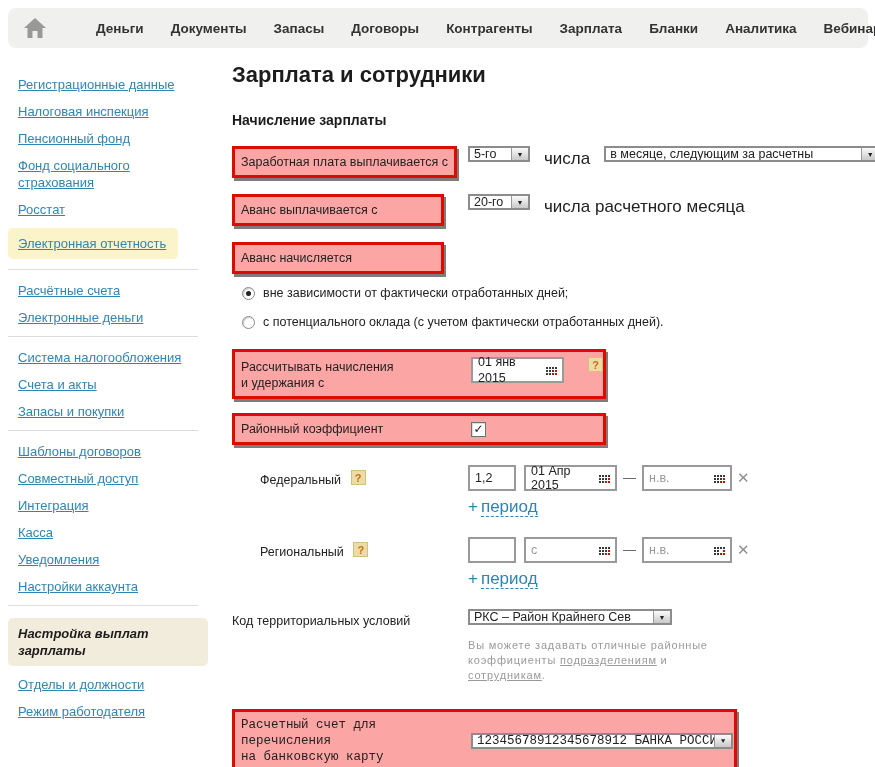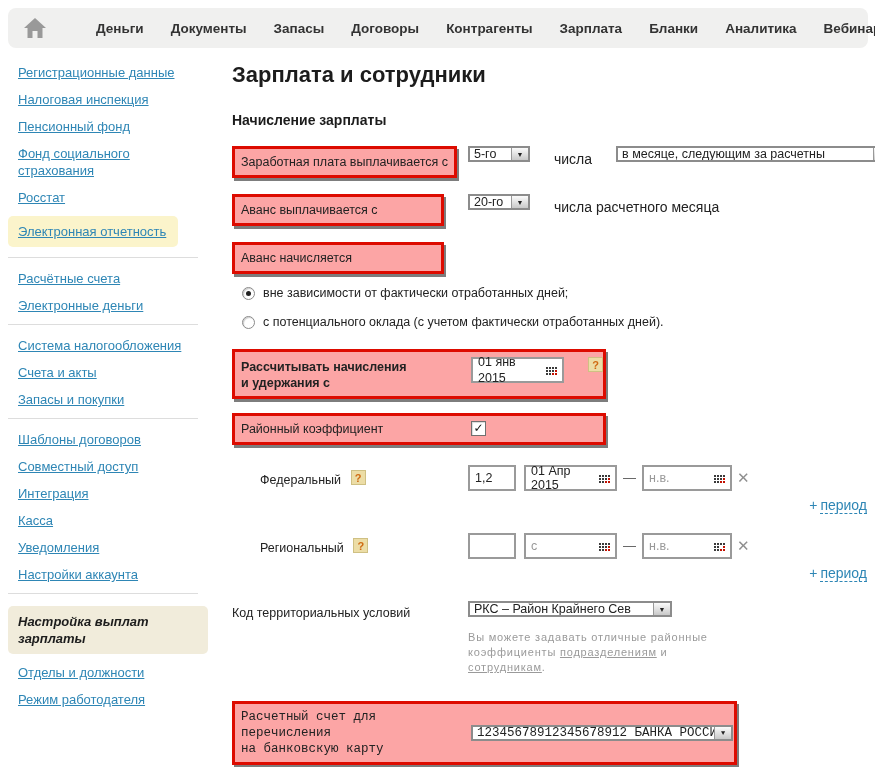--- a/index.html
+++ b/index.html
@@ -16,21 +16,21 @@
   .topnav{
     margin:8px 7px 0 8px;height:40px;background:var(--nav-bg);
     border-radius:8px;display:flex;align-items:center;padding:0 16px;
   }
   .home{width:22px;height:20px;margin-right:50px;flex:none;cursor:pointer;}
   .topnav a{
     color:#333;font-weight:bold;font-size:13.5px;text-decoration:none;
     margin-right:27px;white-space:nowrap;cursor:pointer;
   }
   
-  .sidebar{position:absolute;left:8px;top:64px;width:200px;}
+  .sidebar{position:absolute;left:8px;top:76px;width:200px;}
   .sidebar ul{list-style:none;margin:0;padding:0 0 0 10px;}
   .sidebar li{margin:0 0 10px 0;line-height:17px;}
   .sb-link{color:var(--link);text-decoration:underline;font-size:13px;cursor:pointer;}
   .sidebar li.hl{margin-left:-10px;}
   .sidebar li.hl .sb-link{
     display:inline-block;background:var(--highlight);padding:7px 12px 7px 10px;border-radius:5px;
   }
   .sidebar li.active{margin-left:-10px;}
   .sb-active{
     display:inline-block;background:var(--active-bg);padding:7px 12px 7px 10px;border-radius:5px;
@@ -94,32 +94,32 @@
   .radio .dot{width:5px;height:5px;border-radius:50%;background:#222;}
   
   .checkbox{
     width:15px;height:15px;border:1px solid #707070;background:#fff;cursor:pointer;
     font-size:12px;font-weight:bold;color:#111;line-height:13px;text-align:center;
     box-shadow:inset 1px 1px 1px rgba(0,0,0,.15);flex:none;
   }
   
   .dash{margin:0 6px;color:#555;}
   .close-x{color:#8f8f8f;font-size:15px;font-weight:bold;margin-left:5px;cursor:pointer;line-height:26px;}
-  .period{margin:-8px 0 20px 236px;font-size:14px;text-align:right;}
+  .period{margin:-8px 0 20px 236px;font-size:17px;}
   .period .plus{color:var(--link);margin-right:3px;}
   .period a{color:var(--link);text-decoration:none;border-bottom:1px dashed var(--link);cursor:pointer;}
   .gap8{margin-right:8px;}
   .fld-label{font-size:12.5px;padding-top:5px;}
   .indent{padding-left:28px;}
   .note{
     margin:-2px 0 26px 236px;width:280px;font-size:11px;line-height:15px;
     color:#9a9a9a;letter-spacing:.8px;
   }
   .note a{color:#9a9a9a;text-decoration:underline;cursor:pointer;}
-  .inline-lbl{font-size:14px;margin:0 24px;line-height:26px;white-space:nowrap;}
+  .inline-lbl{font-size:17px;margin:0 14px;line-height:26px;white-space:nowrap;}
 </style>
 </head>
 <body>
 
 <div class="topnav">
   <svg class="home" viewBox="0 0 22 20">
     <path d="M11 0 L22 10 H18.5 V20 H13.5 V13 H8.5 V20 H3.5 V10 H0 Z" fill="#999"></path>
   </svg>
   <a>Деньги</a>
   <a>Документы</a>
@@ -208,21 +208,21 @@
         <span class="dot"></span>
       </span>
     <span>вне зависимости от фактически отработанных дней;</span>
   </div>
   <div class="radio-row" style="margin-bottom:20px;">
     <span class="radio"></span>
     <span>с потенциального оклада (с учетом фактически отработанных дней).</span>
   </div>
 
   <div class="redbox wide" style="margin-bottom:14px;">
-    <div class="labelcol fld-label" style="padding-top:2px;font-weight:bold;">
+    <div class="labelcol fld-label" style="padding-top:2px;">
       <div>Рассчитывать начисления</div>
       <div>и удержания с</div>
     </div>
     <div class="dinput w93">
       <span>01 янв 2015</span>
       <svg class="cal" width="11" height="11" viewBox="0 0 11 11">
           <g fill="#3a3a3a">
             <rect x="0" y="2" width="2" height="2"></rect>
             <rect x="3" y="2" width="2" height="2"></rect>
             <rect x="6" y="2" width="2" height="2"></rect>
@@ -236,21 +236,21 @@
           <g fill="#c21000">
             <rect x="9" y="5" width="2" height="2"></rect>
             <rect x="6" y="8" width="2" height="2"></rect>
             <rect x="9" y="8" width="2" height="2"></rect>
           </g>
         </svg>
     </div>
     <span class="help" style="margin-left:24px;">?</span>
   </div>
 
-  <div class="redbox wide" style="margin-bottom:20px;align-items:flex-start;">
+  <div class="redbox wide" style="margin-bottom:20px;align-items:flex-end;">
     <div class="labelcol fld-label" style="padding-top:0;">Районный коэффициент</div>
     <span class="checkbox">✓</span>
   </div>
 
   <div class="row" style="margin-bottom:14px;">
     <div class="labelcol fld-label indent">
       <span>Федеральный</span>
       <span class="help" style="margin-left:6px;vertical-align:2px;">?</span>
     </div>
     <div class="tinput w48 gap8">

